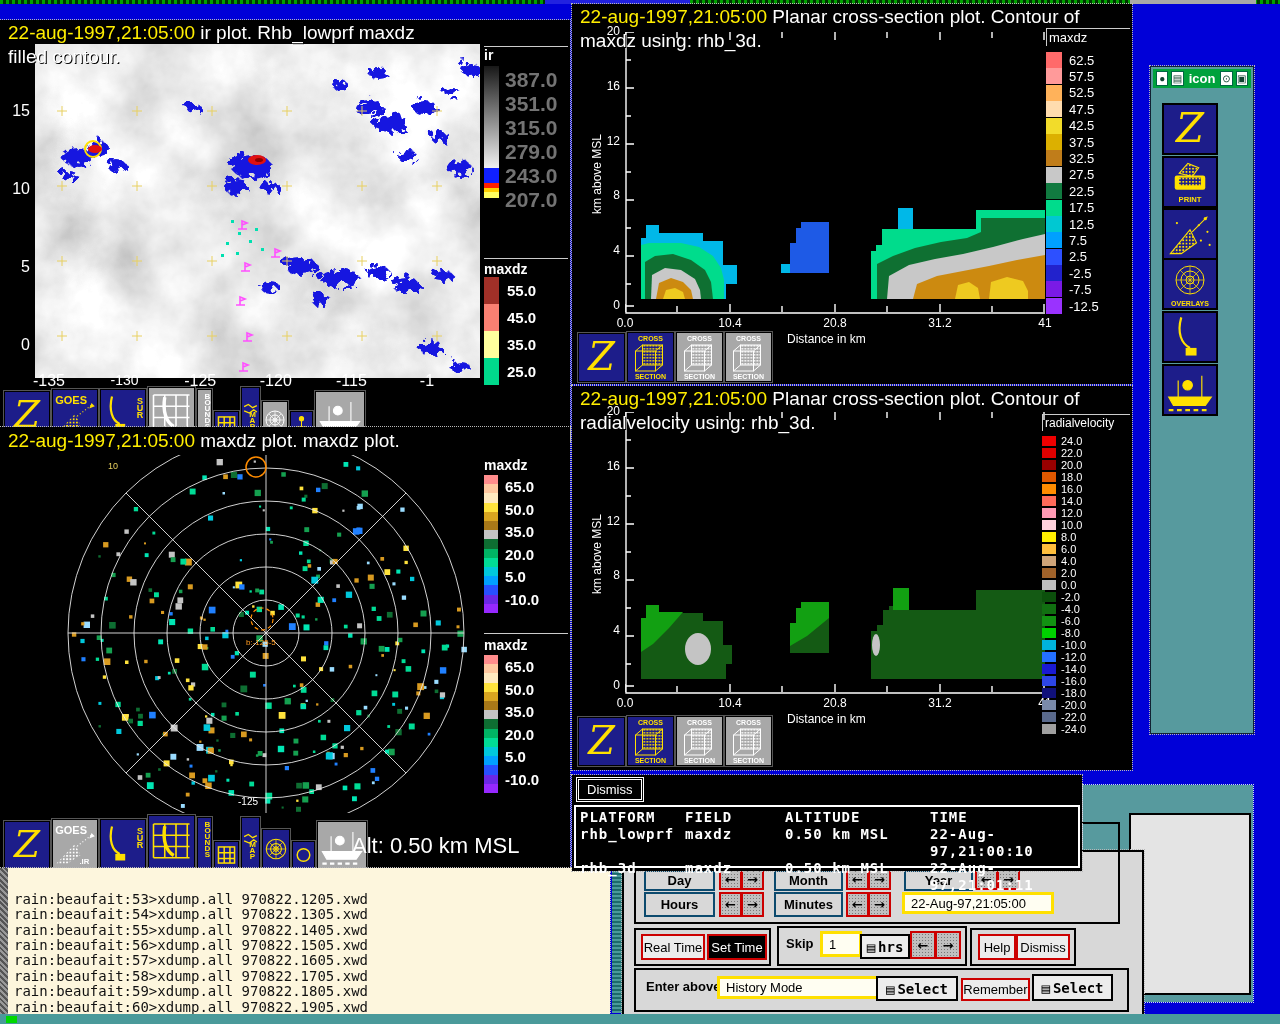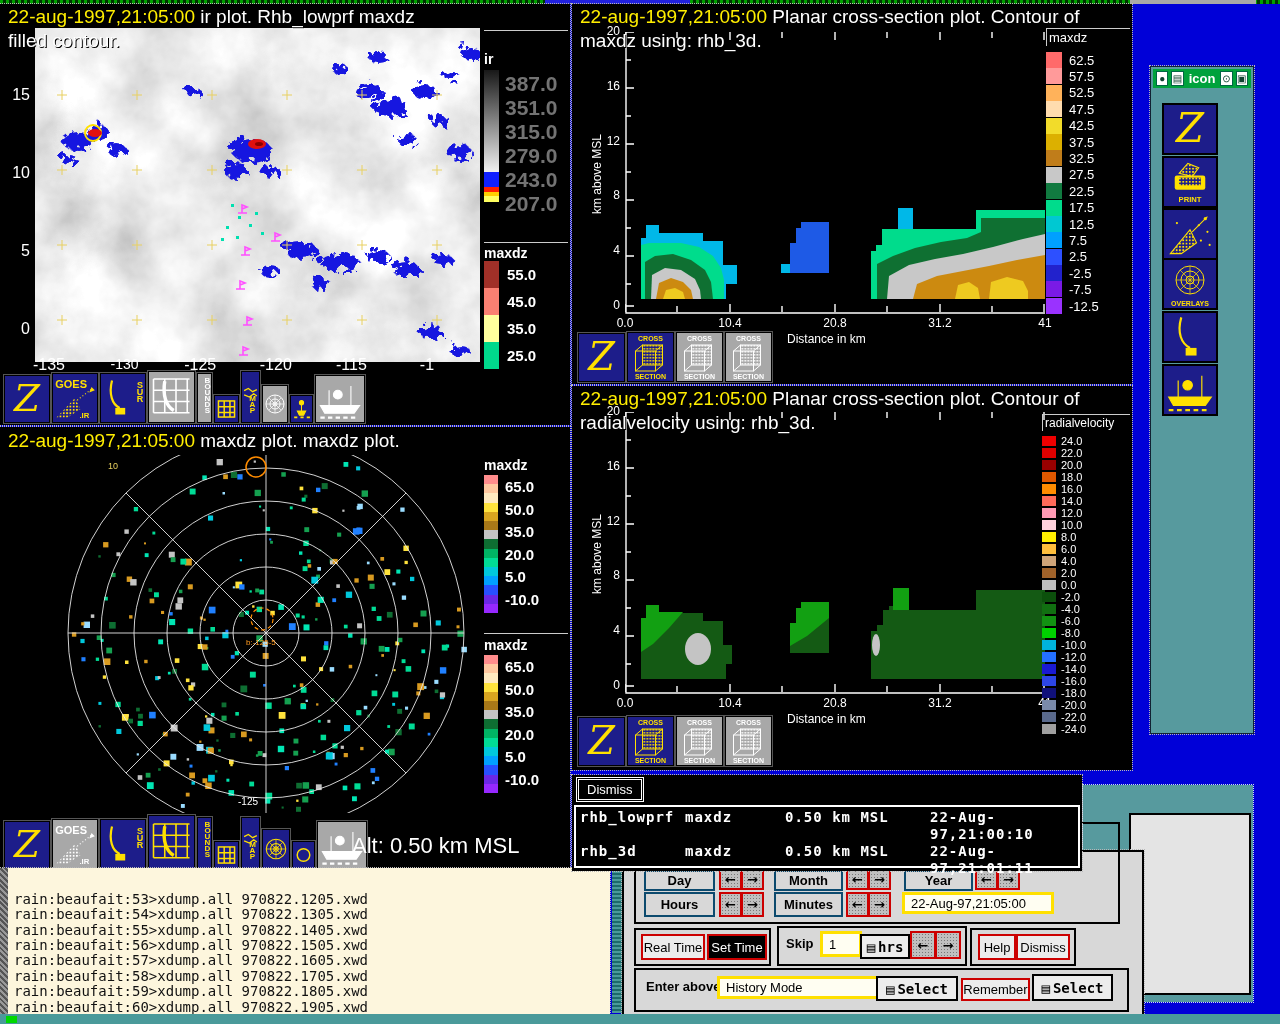--- a/index.html
+++ b/index.html
@@ -23,21 +23,21 @@
 .vlab{position:absolute;right:1px;top:6px;writing-mode:vertical-lr;text-orientation:upright;
       font:bold 9px "Liberation Sans",sans-serif;color:#ffe000;letter-spacing:-3px;line-height:1}
 .gray .vlab{color:#fff}
 .icT{font:bold 10px "Liberation Sans",sans-serif;fill:#ffe000}
 .icS{font:bold 7px "Liberation Sans",sans-serif;fill:#ffe000}
 .gray .icT,.gray .icS{fill:#fff}
 .iY{stroke:#ffe000;fill:none;stroke-width:2}
 .fY{fill:#ffe000;stroke:none}
 .gray .fY{fill:#fff}
 
-#cb-ir{position:absolute;left:484px;top:26px;width:84px;border-top:1px solid #ccc;padding-top:20px}
+#cb-ir{position:absolute;left:484px;top:26px;width:84px;border-top:1px solid #ccc;padding-top:0}
 #cb-ir .bars{display:flex;gap:6px;margin-top:3px}
 .irbar{width:15px;height:132px;display:flex;flex-direction:column}
 .irgrad{flex:1;background:linear-gradient(#181818,#f0f0f0)}
 .irlbl{display:flex;flex-direction:column;justify-content:space-between;height:118px;margin-top:2px}
 .irlbl span{color:#737373;font-weight:bold;font-size:21px}
 #cb-mx{position:absolute;left:484px;top:238px;width:84px;border-top:1px solid #ccc;padding-top:2px}
 #cb-mx .cbrow .sw{width:15px;height:27px}
 #cb-mx .cbrow .lb{font-size:15px;margin-left:8px}
 
 .xt{position:absolute;display:flex;justify-content:space-between}
@@ -123,21 +123,21 @@
       <rect width="3" height="3" fill="#a8a8a8"></rect>
         <rect width="1.6" height="1.6" fill="#fff"></rect>
     </pattern>
   </defs>
 </svg>
 
 <div id="topstrip"></div>
 <div id="topblue"></div>
 <div id="topgray"></div>
 
-<div class="win blk" style="left:0;top:4px;width:570px;height:421px;z-index:5">
+<div class="win blk" style="left:0;top:20px;width:570px;height:421px;z-index:5">
   <div class="ttl" style="top:2px">
     <span class="yel">22-aug-1997,21:05:00</span>
     <span>ir plot.  Rhb_lowprf maxdz</span></div>
   <div class="ttl" style="top:26px">filled contour.</div>
 
   <svg style="position:absolute;left:35px;top:24px" width="445" height="334" viewBox="0 0 445 334">
     <defs>
       <filter id="cloud" x="0" y="0" width="100%" height="100%">
         <feTurbulence type="fractalNoise" baseFrequency="0.012" numOctaves="5" seed="11"></feTurbulence>
         <feColorMatrix type="saturate" values="0"></feColorMatrix>
@@ -1186,20 +1186,26 @@
           </g>
         </svg>
       </div>
   </div>
   <span class="alt" style="left:352px;top:406px">Alt: 0.50 km MSL</span>
 </div>
 
 <div class="win" id="plat" style="left:572px;top:775px;width:510px;height:96px">
   <div class="dismiss">Dismiss</div>
   <div class="ptable">
+    <div class="prow">
+        <span>PLATFORM</span>
+        <span>FIELD</span>
+        <span>ALTITUDE</span>
+        <span>TIME</span>
+      </div>
     <div>
       <div class="prow">
         <span>rhb_lowprf</span>
           <span>maxdz</span>
           <span>0.50 km MSL</span>
           <span>22-Aug-97,21:00:10</span>
       </div>
       <div class="prow">
         <span>rhb_3d</span>
           <span>maxdz</span>

